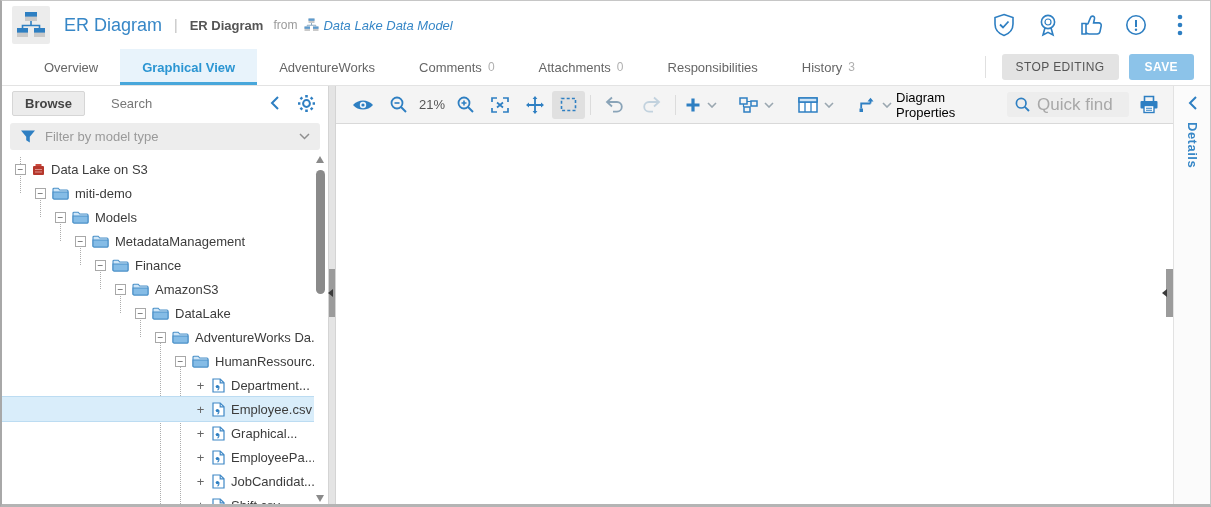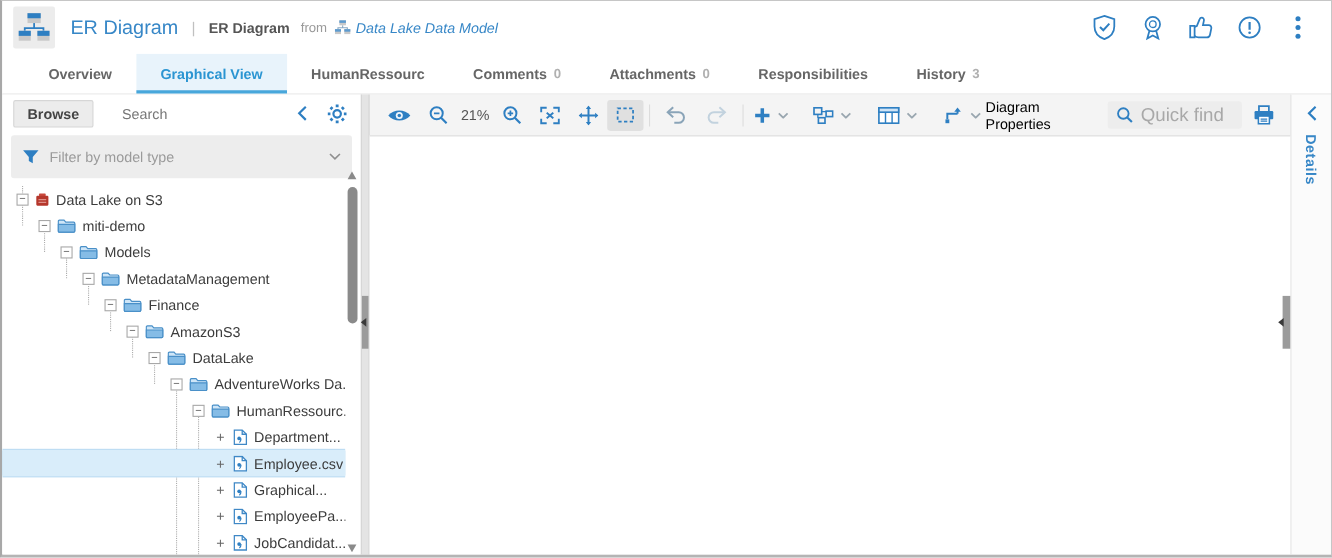--- a/index.html
+++ b/index.html
@@ -14,21 +14,21 @@
   .hdr-sep { color:#c0c0c0; margin:0 12px; font-size:14px; }
   .obj-name { font-size:13px; color:#555; font-weight:bold; }
   .from-lbl { font-size:12px; color:#9a9a9a; margin:0 7px 0 10px; }
   .model-link { font-size:13px; color:#3787c7; margin-left:4px; cursor:pointer;font-style:italic; }
   .hdr-icons { margin-left:auto; display:flex; align-items:center; gap:20px; padding-right:18px; }
   .hdr-icons .hicon { width:24px; height:24px; display:flex; align-items:center; justify-content:center; cursor:pointer; }
 
   
   .tabbar { height:37px; display:flex; align-items:stretch; border-bottom:1px solid #e3e3e3; background:#fff; }
   .tabs-host { display:flex; padding-left:20px; }
-  .tab { display:flex; align-items:center; padding:0 22px; font-size:13px; color:#666; cursor:pointer;font-weight:bold; }
+  .tab { display:flex; align-items:center; padding:0 22px; font-size:13px; color:#666; cursor:pointer; }
   .tab .tab-count { margin-left:6px; color:#b0b0b0; font-size:12px; }
   .tab .tab-count:empty { display:none; }
   .tab.active { background:#e8f3fb; color:#2b95d2; font-weight:bold; box-shadow:inset 0 -3px 0 #48a7db; }
   .tabbar-actions { margin-left:auto; display:flex; align-items:center; gap:10px; padding-right:16px; }
   .actions-sep { width:1px; height:22px; background:#e0e0e0; margin-right:6px; }
   .btn-stop { background:#e3e3e3; color:#555; border:none; border-radius:3px; height:26px; padding:0 14px;
               font-size:12px; font-family:inherit; letter-spacing:.4px; cursor:pointer; }
   .btn-save { background:#8cc3e9; color:#fff; border:none; border-radius:3px; height:26px; padding:0 16px;
               font-size:12px; font-weight:bold; font-family:inherit; letter-spacing:.4px; cursor:pointer; }
 
@@ -36,21 +36,21 @@
   .bodyrow { display:flex; height:422px;justify-content:center; }
 
   
   .left-panel { width:326px; display:flex; flex-direction:column; position:relative; background:#fff; }
   .panel-head { height:34px; display:flex; align-items:center; padding:0 12px 0 10px; }
   .btn-browse { background:#ececec; border:1px solid #d6d6d6; border-radius:2px; padding:4px 12px;
                 font-size:13px; font-weight:bold; color:#444; font-family:inherit; cursor:pointer; }
   .search-tab { margin-left:26px; font-size:13px; color:#777; cursor:pointer; }
   .panel-head-icons { margin-left:auto; display:flex; align-items:center; gap:18px; }
   .panel-head-icons span { cursor:pointer; display:flex; }
-  .filter-bar { margin:3px 8px 7px 8px; height:39px; background:#ededed; border-radius:3px;
+  .filter-bar { margin:3px 8px 7px 8px; height:27px; background:#ededed; border-radius:3px;
                 display:flex; align-items:center; padding:0 10px; cursor:pointer; }
   .filter-bar .ph { font-size:13px; color:#9a9a9a; margin-left:9px; }
   .filter-bar .chev { margin-left:auto; display:flex; }
 
   
   .tree { flex:1; position:relative; overflow:hidden; width:calc(100% - 14px); }
   .tree-row { height:24px; display:flex; align-items:center; position:relative; z-index:1; cursor:pointer; white-space:nowrap; }
   .tree-row.selected { background:#d9edfa; box-shadow:0 -1px 0 #bcdcf2, 0 1px 0 #bcdcf2; }
   .exp { flex:0 0 auto; margin-right:4px; }
   .exp-minus { width:11px; height:11px; border:1px solid #a8a8a8; background:#fff; font-size:10px; line-height:9px;
@@ -183,21 +183,21 @@
           <span class="tab-label">Overview</span>
 
         </div>
 
         <div class="tab active">
           <span class="tab-label">Graphical View</span>
 
         </div>
 
         <div class="tab">
-          <span class="tab-label">HumanRessourc</span>
+          <span class="tab-label">AdventureWorks</span>
 
         </div>
 
         <div class="tab">
           <span class="tab-label">Comments</span>
           <span class="tab-count">0</span>
         </div>
 
         <div class="tab">
           <span class="tab-label">Attachments</span>
@@ -207,20 +207,25 @@
         <div class="tab">
           <span class="tab-label">Responsibilities</span>
 
         </div>
 
         <div class="tab">
           <span class="tab-label">History</span>
           <span class="tab-count">3</span>
         </div>
       </div>
+    <div class="tabbar-actions">
+      <div class="actions-sep"></div>
+      <button class="btn-stop">STOP EDITING</button>
+      <button class="btn-save">SAVE</button>
+    </div>
   </div>
 
   <div class="bodyrow">
 
     <div class="left-panel">
       <div class="panel-head">
         <button class="btn-browse">Browse</button>
         <span class="search-tab">Search</span>
         <div class="panel-head-icons">
           <span>

